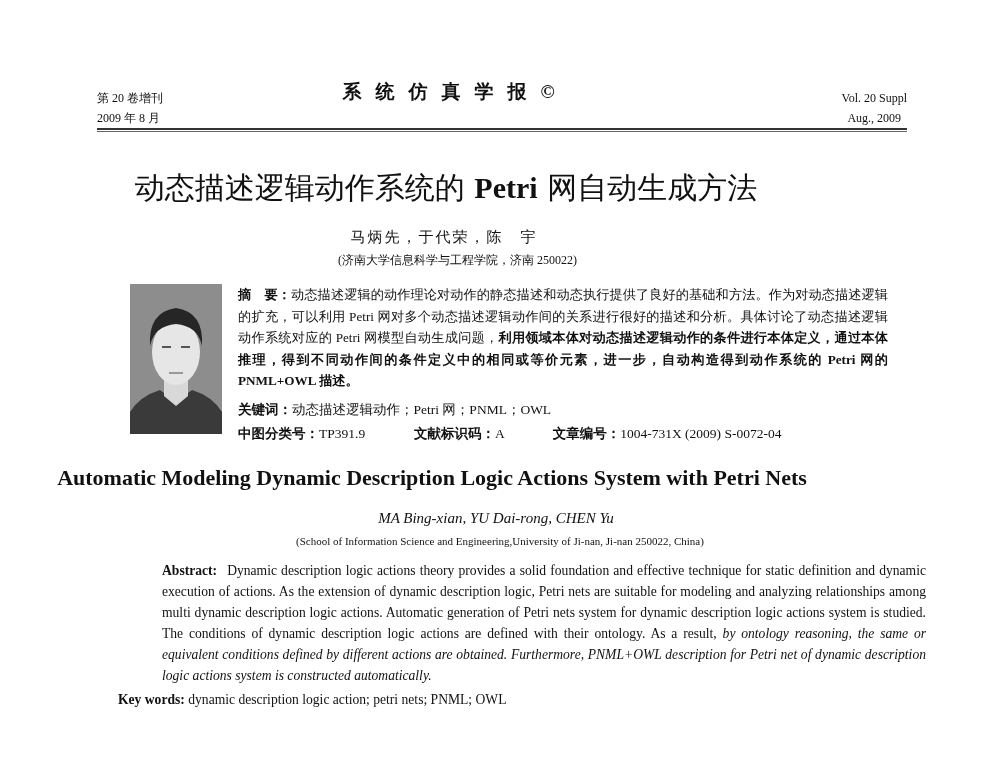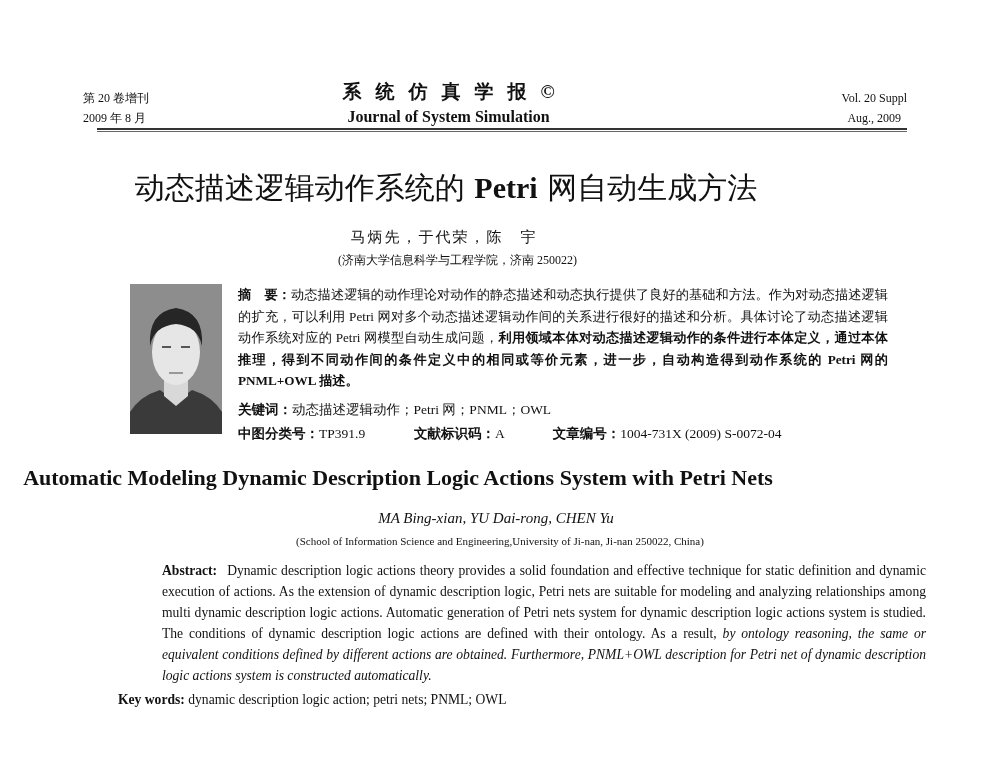--- a/index.html
+++ b/index.html
@@ -1,54 +1,53 @@
 <!DOCTYPE html>
 <html><head>
 <meta charset="utf-8">
 <style>
   html, body { margin:0; padding:0; background:#fff; }
   body { width:1000px; height:759px; position:relative; overflow:hidden; color:#111;
          font-family:"Liberation Serif","DejaVu Serif",serif; }
-  .hdr-left { position:absolute; left:83px; top:88px; font-size:12px; line-height:20px; }
+  .hdr-left { position:absolute; left:97px; top:88px; font-size:12px; line-height:20px; }
   .hdr-center { position:absolute; left:0; width:897px; top:80px; text-align:center; }
   .hdr-center .cn { font-size:19px; font-weight:bold; letter-spacing:14px; line-height:24px; padding-left:14px; }
   .hdr-center .en { font-size:16px; font-weight:bold; line-height:22px; margin-top:2px; }
   .hdr-right { position:absolute; right:93px; top:88px; font-size:12px; line-height:20px; text-align:center; }
   .rule { position:absolute; left:97px; width:810px; top:128px; height:0; border-top:2px solid #333; border-bottom:1px solid #666; padding-top:1px; }
   .title-cn { position:absolute; left:0; width:892px; top:170px; text-align:center; font-size:30px; line-height:36px; font-weight:normal;
               font-family:"DejaVu Sans","Liberation Sans",sans-serif; }
   .title-cn b { font-family:"Liberation Serif",serif; font-weight:bold; }
   .authors-cn { position:absolute; left:0; width:888px; top:228px; text-align:center; font-size:15px; letter-spacing:2px; }
   .affil-cn { position:absolute; left:0; width:915px; top:252px; text-align:center; font-size:12px; }
   .photo { position:absolute; left:130px; top:284px; width:92px; height:150px; background:#8c8c8c; overflow:hidden; }
   .abs-cn { position:absolute; left:238px; top:284px; width:650px; font-size:13.2px; line-height:21.5px; text-align:justify; }
   .abs-cn .lbl { font-weight:bold; }
   .abs-cn .bold { font-weight:bold; }
   .meta-line { position:absolute; left:238px; font-size:13.5px; line-height:20px; }
   .meta-line .lbl { font-weight:bold; }
-  .title-en { position:absolute; left:0; width:796px; top:464px; text-align:center; font-size:22px; font-weight:bold; line-height:28px; }
+  .title-en { position:absolute; left:0; width:796px; top:464px; text-align:center; font-size:22px; font-weight:bold; line-height:28px;padding-left:34px; }
   .authors-en { position:absolute; left:0; width:992px; top:510px; text-align:center; font-size:15px; font-style:italic; }
   .affil-en { position:absolute; left:0; width:1000px; top:535px; text-align:center; font-size:11px; }
   .abs-en { position:absolute; left:118px; top:560px; width:764px; font-size:13.6px; line-height:21px; text-align:justify;margin-left:44px; }
   .abs-en .lbl { font-weight:bold; margin-right:10px; }
   .abs-en i { font-style:italic; }
   .kw-en { position:absolute; left:118px; top:692px; font-size:13.6px; }
   .kw-en .lbl { font-weight:bold; }
 </style>
 </head>
 <body>
 
 <div class="hdr-left">
   <div>第 20 卷增刊</div>
   <div>2009 年 8 月</div>
 </div>
 
 <div class="hdr-center">
   <div class="cn">系统仿真学报©</div>
-  <div class="en">Journal of System Simulation</div>
 </div>
 
 <div class="hdr-right">
   <div>Vol. 20 Suppl</div>
   <div>Aug., 2009</div>
 </div>
 
 <div class="rule"></div>
 
 <div class="title-cn"><span>动态描述逻辑动作系统的 </span><b>Petri</b><span> 网自动生成方法</span></div>

